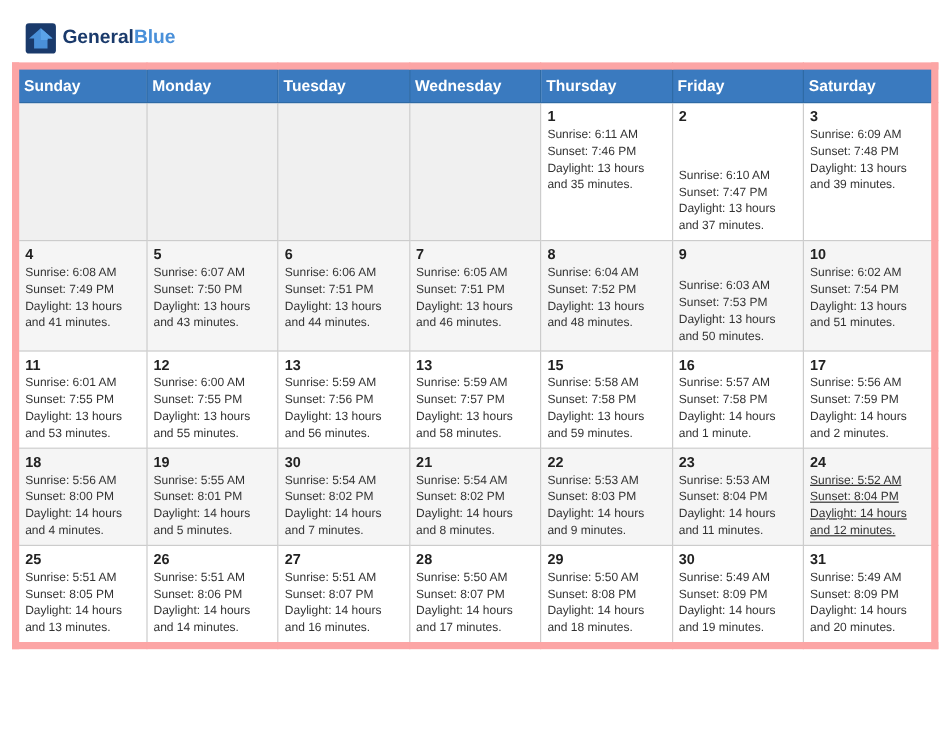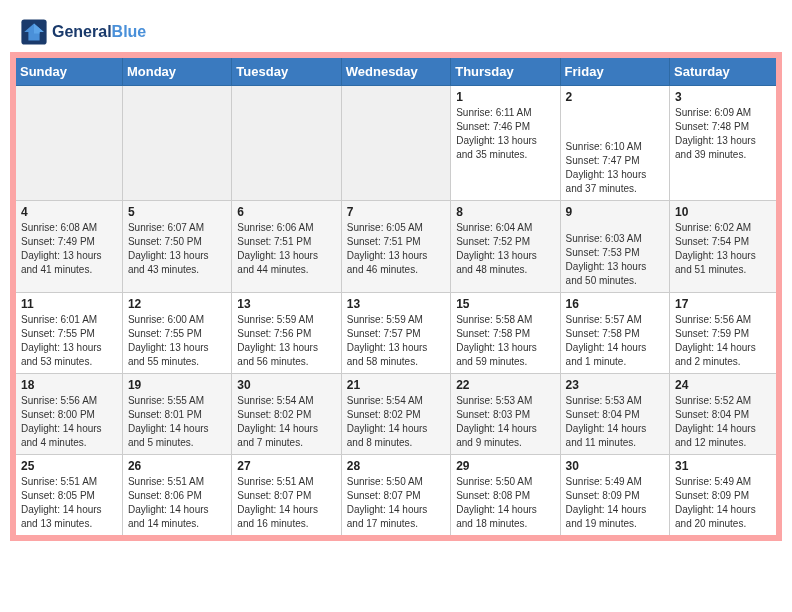--- a/index.html
+++ b/index.html
@@ -286,21 +286,21 @@
         </td>
         <td>
           <span class="day-num">23</span>
           <div class="day-info" style="white-space: pre-line;">Sunrise: 5:53 AM
 Sunset: 8:04 PM
 Daylight: 14 hours
 and 11 minutes.</div>
         </td>
         <td>
           <span class="day-num">24</span>
-          <div class="day-info" style="white-space: pre-line;">Sunrise: 5:52 AM
+          <div class="day-info" style="white-space: pre-line; text-decoration: underline;">Sunrise: 5:52 AM
 Sunset: 8:04 PM
 Daylight: 14 hours
 and 12 minutes.</div>
         </td>
       </tr>
       <tr class="row-odd">
         <td>
           <span class="day-num">25</span>
           <div class="day-info" style="white-space: pre-line;">Sunrise: 5:51 AM
 Sunset: 8:05 PM

